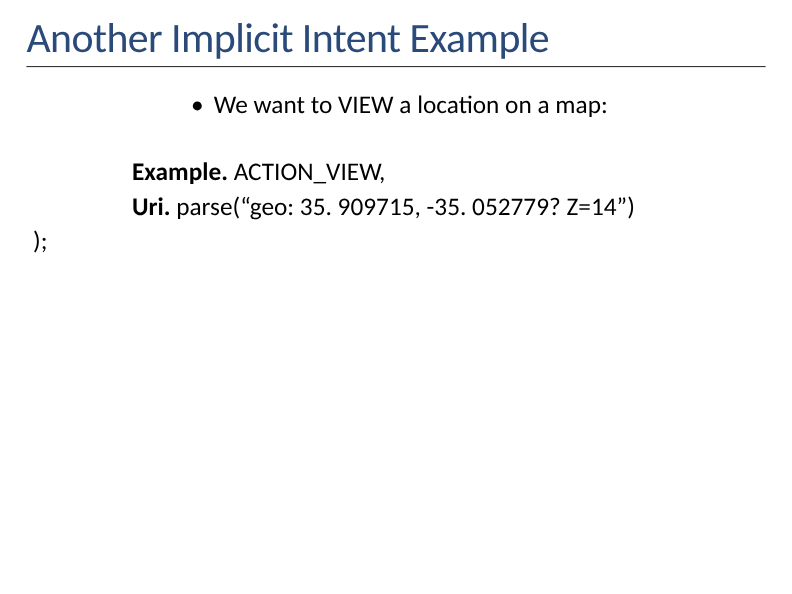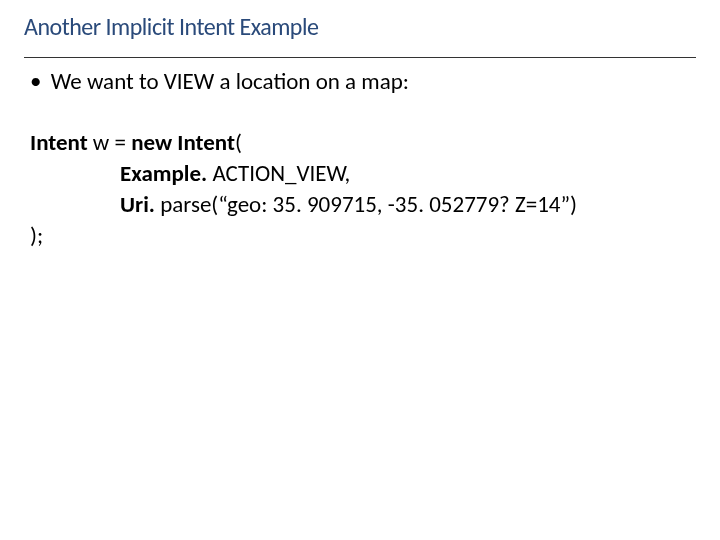--- a/index.html
+++ b/index.html
@@ -9,33 +9,34 @@
     }
     body {
       width: 720px;
       height: 540px;
       background: #ffffff;
       font-family: Calibri, "Segoe UI", Arial, sans-serif;
       padding: 12px 24px 24px 24px;
       color: #000000;
     }
     .slide-title {
-      font-size: 24px;
+      font-size: 38px;
       font-weight: 400;
       color: #2a4a7a;
-      padding-bottom: 16px;
+      padding-bottom: 2px;
       border-bottom: 1.5px solid #333333;
-      margin-bottom: 9px;
+      margin-bottom: 21px;
       letter-spacing: -0.5px;
     }
     .bullet-line {
       font-size: 23px;
       color: #000000;
       margin-bottom: 32px;
       margin-left: 6px;
+      text-align: center;
     }
     .bullet {
       display: inline-block;
       margin-right: 4px;
     }
     .code-block {
       font-size: 23px;
       line-height: 1.35;
       margin-left: 6px;
       color: #000000;
@@ -51,23 +52,20 @@
 <body>
 
 <h1 class="slide-title">Another Implicit Intent Example</h1>
 
 <div class="bullet-line">
   <span class="bullet">•</span>
   <span>We want to VIEW a location on a map:</span>
 </div>
 
 <div class="code-block">
-  <div>
-    <span class="bold">Intent </span><span>w = </span><span class="bold">new Intent</span><span>(</span>
-  </div>
   <div class="indent">
     <span class="bold">Example. </span><span>ACTION_VIEW,</span>
   </div>
   <div class="indent">
     <span class="bold">Uri. </span><span>parse(“geo: 35. 909715, -35. 052779? Z=14”)</span>
   </div>
   <div>);</div>
 </div>
 
 </body></html>

